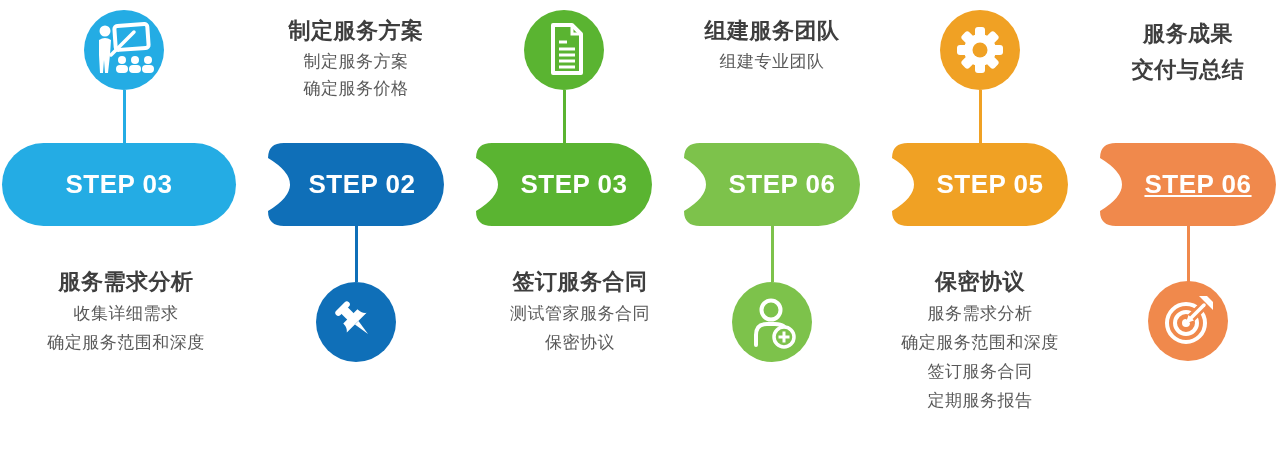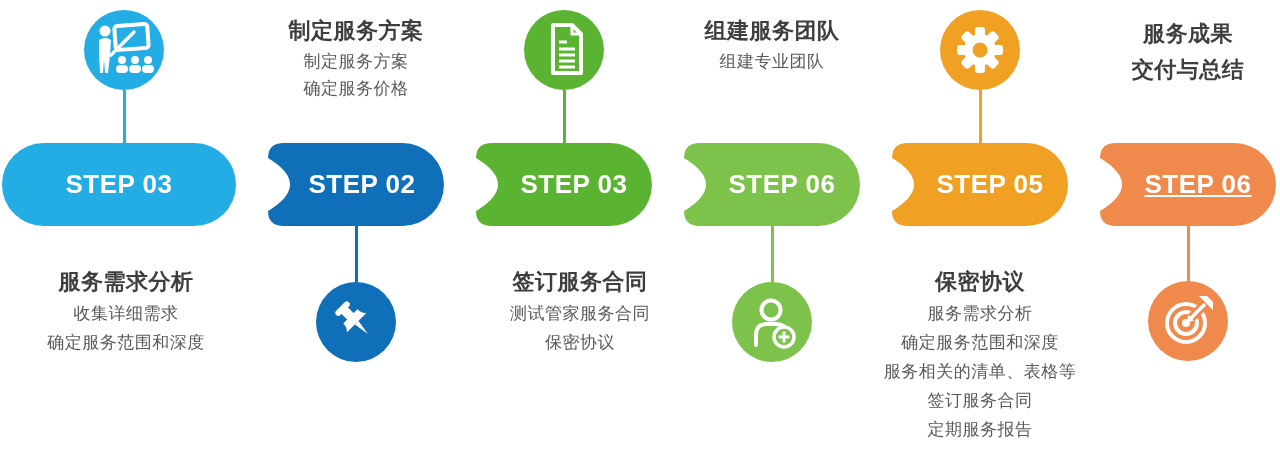--- a/index.html
+++ b/index.html
@@ -156,21 +156,20 @@
   <div class="connector" style="left: 978.5px; top: 90px; height: 53px; background-color: rgb(240, 161, 36);"></div>
   <svg class="pill-svg" style="left:892px;">
     <path d="M16 0 H134.5 A41.5 41.5 0 0 1 134.5 83 H16 Q0 83 0 68 Q44 41.5 0 15 Q0 0 16 0 Z" style="fill: rgb(240, 161, 36);"></path>
   </svg>
   <span class="pill-label" style="left:912px;width:156px;">STEP 05</span>
   <div class="text-block bottom" style="left:820px;top:269px;">
     <div class="step-title">保密协议</div>
     <div class="step-details">
       <div class="detail-line">服务需求分析</div>
       <div class="detail-line">确定服务范围和深度</div>
-      <div class="detail-line">服务相关的清单、表格等</div>
       <div class="detail-line">签订服务合同</div>
       <div class="detail-line">定期服务报告</div>
     </div>
   </div>
 
   <div class="text-block top" style="left:1028px;top:16px;">
     <div class="step-title stacked">服务成果</div>
     <div class="step-title stacked">交付与总结</div>
   </div>
   <svg class="pill-svg" style="left:1100px;">

